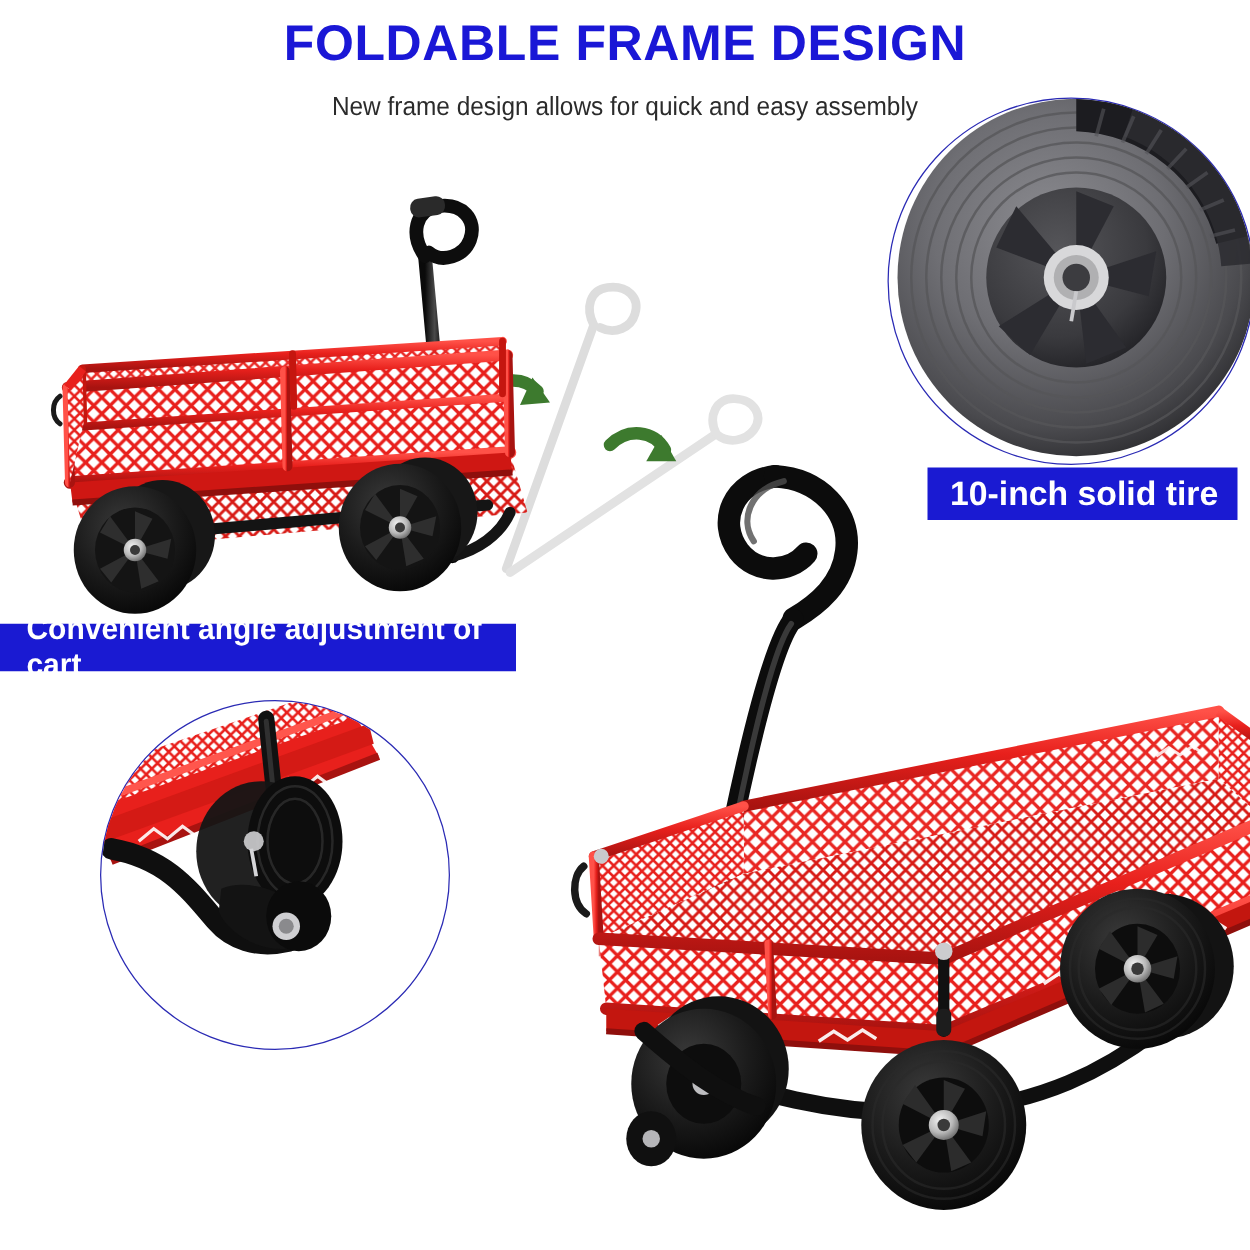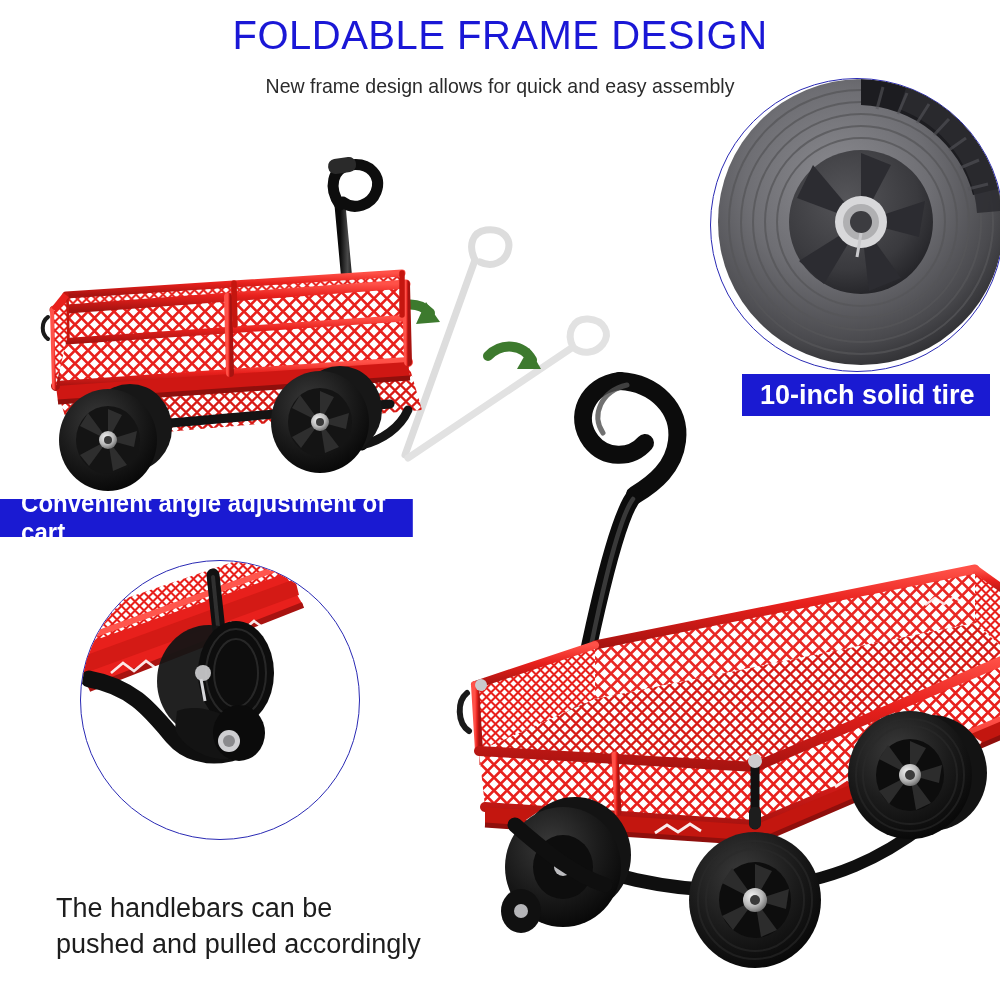--- a/index.html
+++ b/index.html
@@ -7,21 +7,21 @@
     width:1000px;height:1000px;overflow:hidden;
     background:#ffffff;
     font-family:"Liberation Sans", sans-serif;
     position:relative;
   }
   #stage{position:relative;width:1000px;height:1000px;}
 
   
   .title{
     position:absolute;left:0;top:14px;width:1000px;text-align:center;
-    font-size:40px;font-weight:normal;letter-spacing:.5px;
+    font-size:40px;font-weight:bold;letter-spacing:.5px;
     color:#1a17d6;line-height:1.05;
     font-family:"Liberation Sans", sans-serif;
   }
   .subtitle{
     position:absolute;left:0;top:74px;width:1000px;text-align:center;
     font-size:21px;color:#2b2b2b;font-weight:400;
     font-family:"Liberation Sans", sans-serif;
     transform:scaleX(.93);
   }
 
@@ -440,18 +440,14 @@
         <ellipse cx="108" cy="512" rx="58" ry="60" fill="url(#blkTire)"></ellipse>
         <ellipse cx="108" cy="512" rx="30" ry="32" fill="#0d0d0d"></ellipse>
         <circle cx="108" cy="512" r="9" fill="#bdbdc0"></circle>
         <path d="M60 470 C92 498 120 520 150 530" stroke="#0f0f0f" stroke-width="15" fill="none" stroke-linecap="round"></path>
         <ellipse cx="66" cy="556" rx="20" ry="22" fill="#101010"></ellipse>
         <circle cx="66" cy="556" r="7" fill="#b5b5b8"></circle>
       </g>
     </svg>
   </div>
 
-  <div class="caption">
-    <span>The handlebars can be</span>
-    <span>pushed and pulled accordingly</span>
-  </div>
 
 </div>
 
 </body></html>

